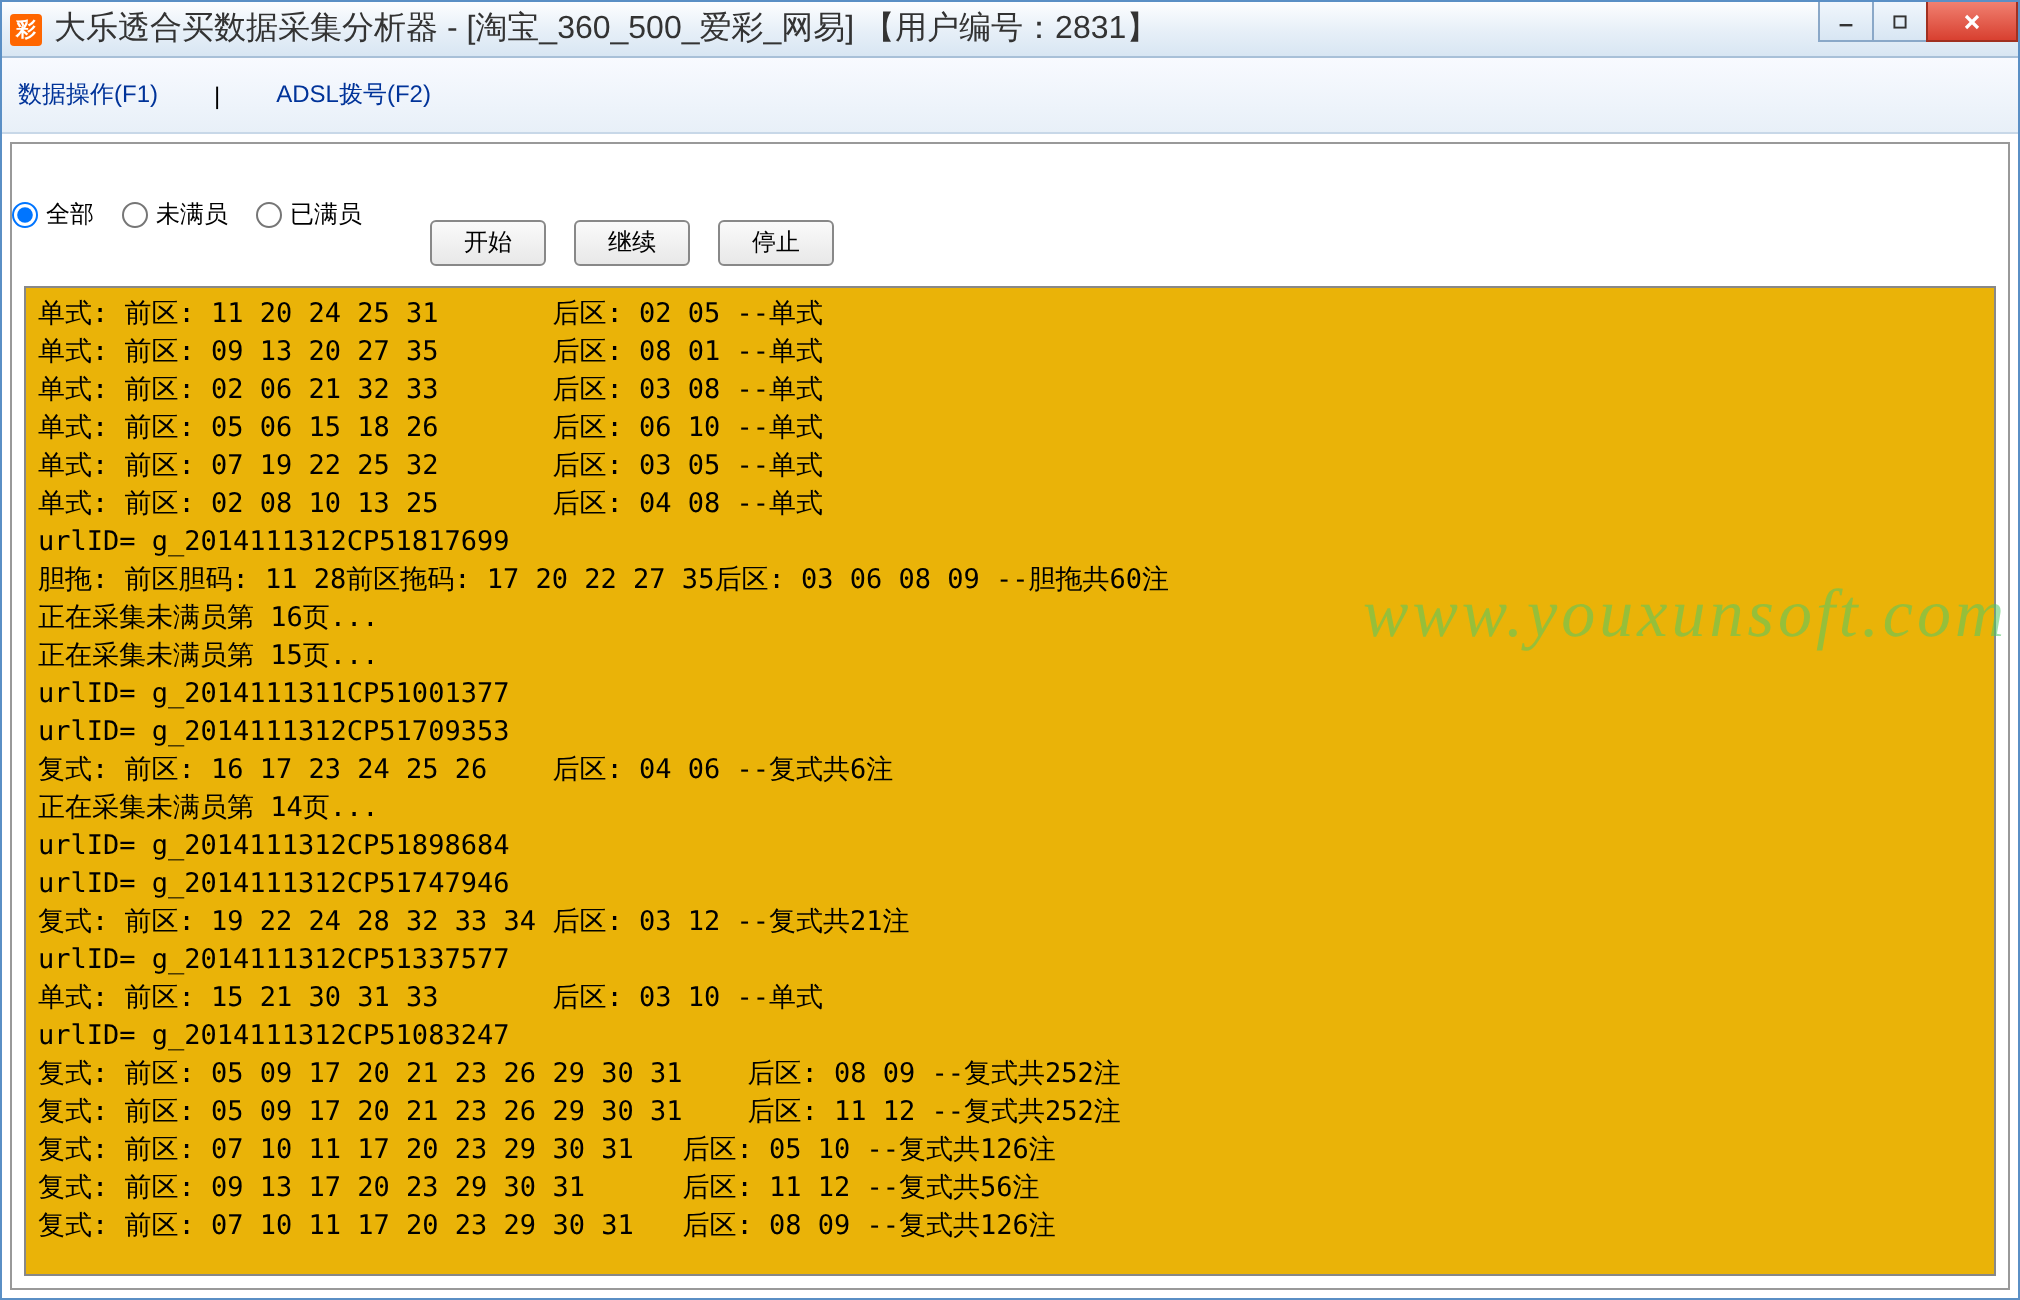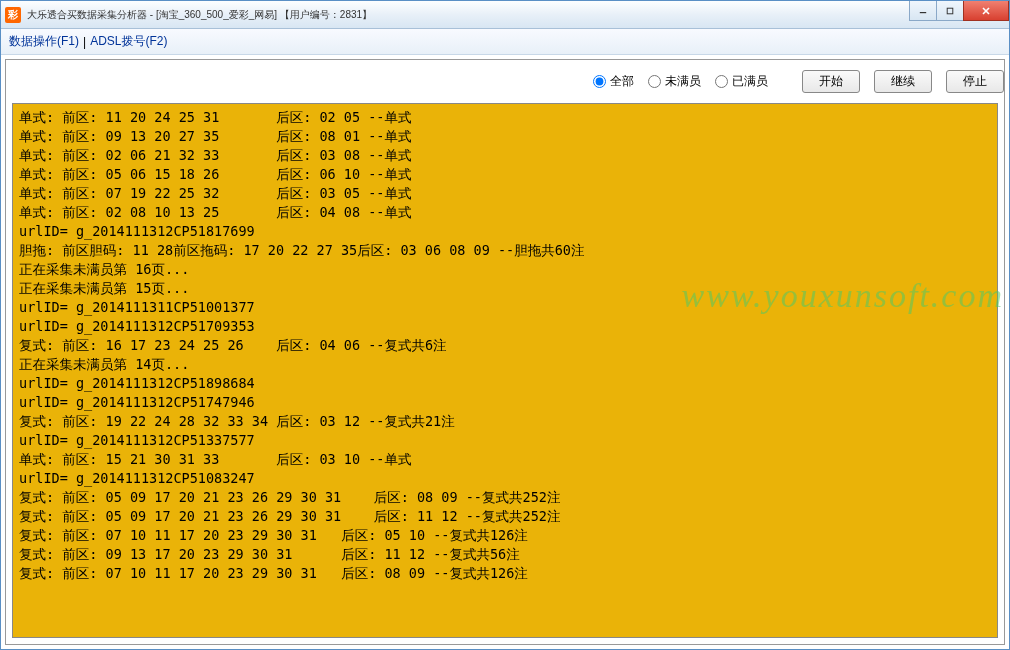--- a/index.html
+++ b/index.html
@@ -36,21 +36,21 @@
   margin-right: 6px;
   display: flex;
   align-items: center;
   justify-content: center;
   color: #fff;
   font-size: 10px;
   font-weight: bold;
 }
 .titlebar .title {
   color: #333;
-  font-size: 10px;
+  font-size: 16px;
 }
 .win-controls {
   position: absolute;
   right: 0;
   top: 0;
   display: flex;
   height: 20px;
 }
 .win-btn {
   width: 28px;
@@ -68,27 +68,28 @@
 .win-btn.close {
   width: 46px;
   background: linear-gradient(to bottom, #f08070, #d84030);
   color: #fff;
   border-color: #a03020;
   border-top-right-radius: 0;
 }
 .win-btn.close svg { width: 10px; height: 10px; }
 .win-btn svg { width: 10px; height: 8px; }
 .menubar {
-  height: 26px;
+  height: 38px;
   background: linear-gradient(to bottom, #f8faff, #e8f0f8);
   border-bottom: 1px solid #c8d8e8;
   display: flex;
   align-items: center;
   padding: 0 4px;
   font-size: 12px;
+  gap: 24px;
 }
 .menu-item {
   padding: 2px 4px;
   color: #003399;
 }
 .content {
   flex: 1;
   padding: 4px;
   display: flex;
   flex-direction: column;
@@ -125,21 +126,21 @@
   border: 1px solid #999;
   background: #fff;
   display: flex;
   flex-direction: column;
   position: relative;
   z-index: 1;
 }
 .controls-row {
   display: flex;
   align-items: center;
-  justify-content: flex-end;
+  justify-content: flex-start;
   padding: 10px 0 8px 0;
   gap: 8px;
 }
 .radio-group {
   display: flex;
   align-items: center;
   gap: 14px;
   margin-right: 20px;
 }
 .radio-item {
@@ -150,20 +151,21 @@
 .radio-item input { margin: 0; }
 .btn {
   padding: 2px 16px;
   border: 1px solid #888;
   background: linear-gradient(to bottom, #fafafa, #e8e8e8);
   border-radius: 3px;
   font-size: 12px;
   font-family: inherit;
   cursor: pointer;
   margin-left: 6px;
+  margin-top: 28px;
 }
 .log-area {
   flex: 1;
   margin: 2px 6px 6px 6px;
   border: 1px solid #888;
   background: #eab308;
   overflow-y: scroll;
   padding: 4px 6px;
   font-family: "SimSun", monospace;
   font-size: 13.5px;

